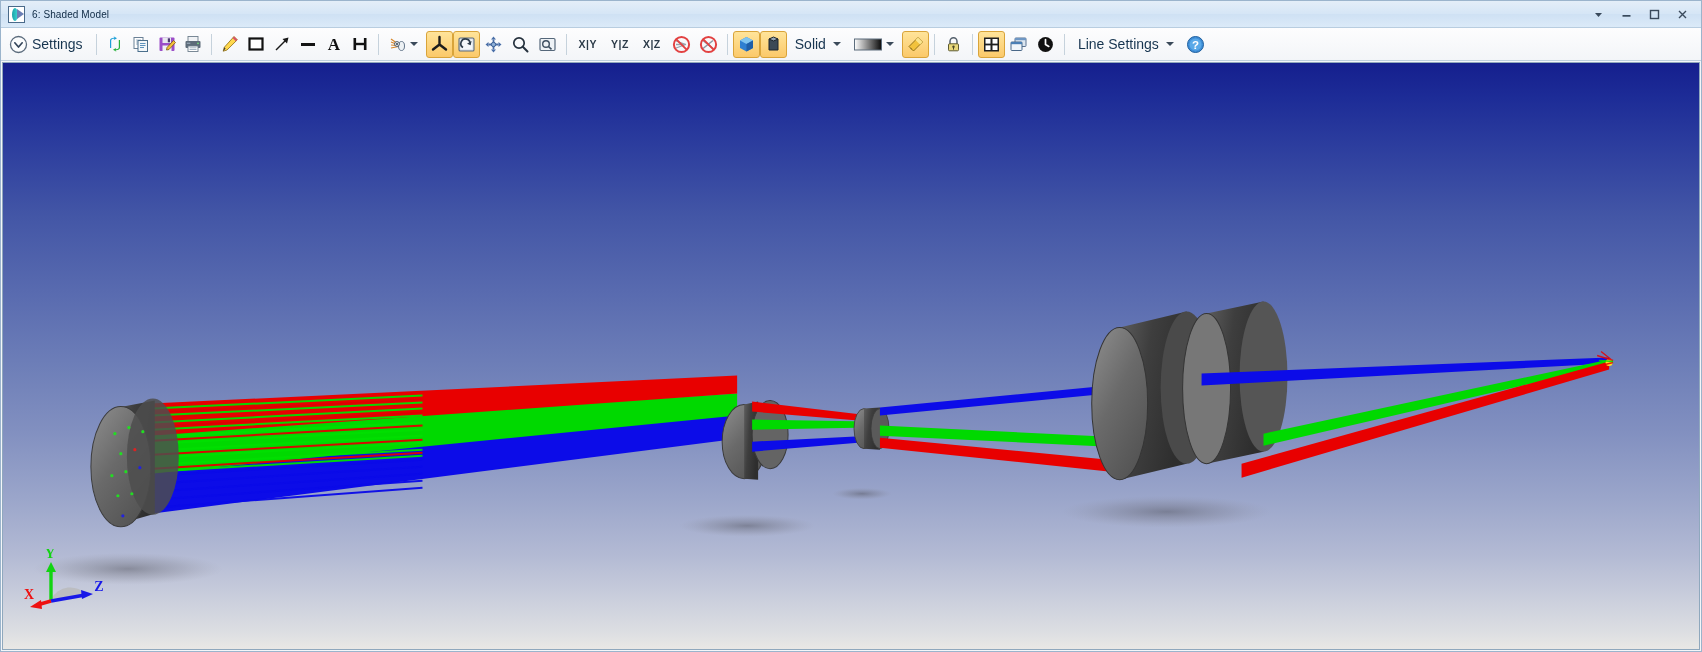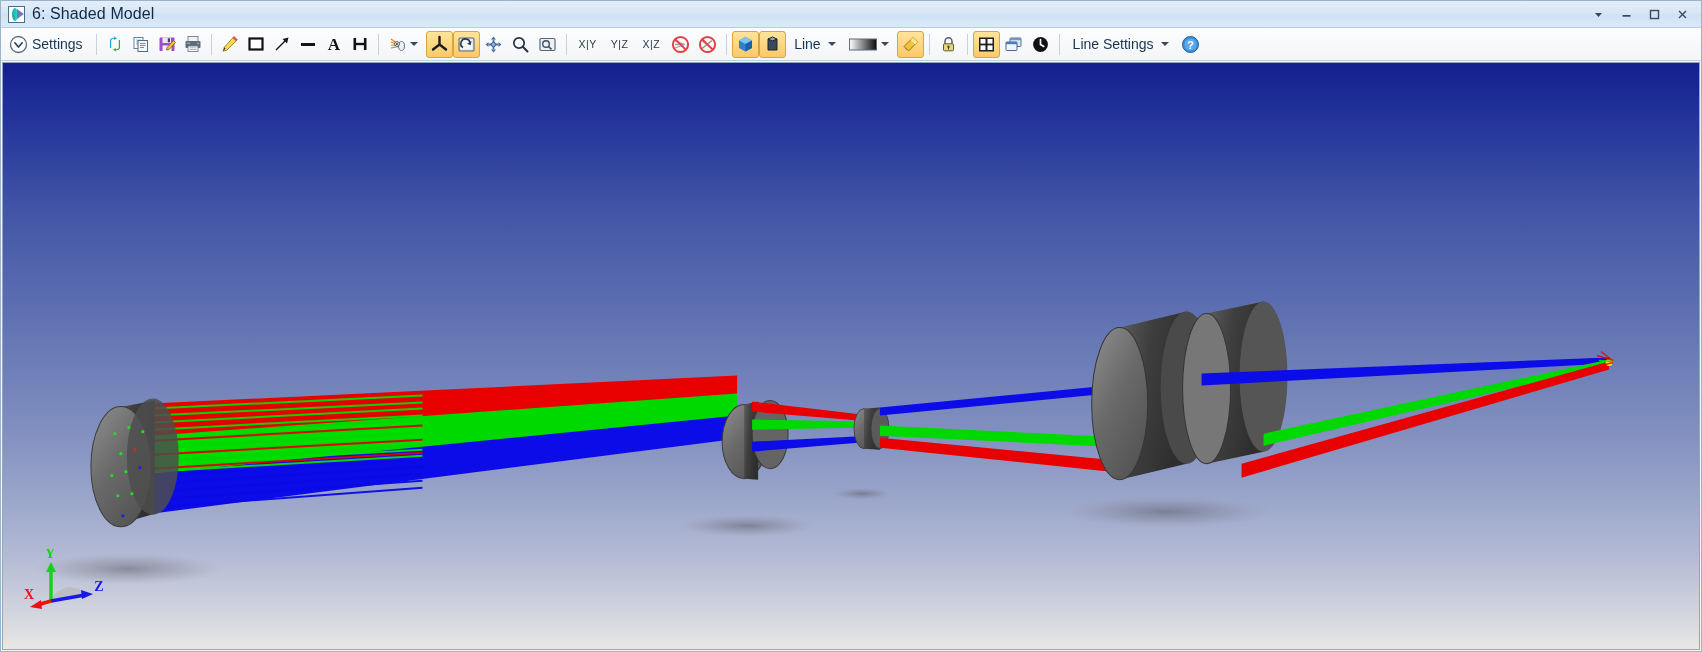--- a/index.html
+++ b/index.html
@@ -40,21 +40,21 @@
     background: linear-gradient(to right, #17a2a8, #3fd6d6);
   }
   .title-icon .tri {
     position: absolute; left: 8px; top: 2px;
     width: 0; height: 0;
     border-top: 5.5px solid transparent;
     border-bottom: 5.5px solid transparent;
     border-left: 7px solid #6a7fb5;
   }
   .title-text {
-    font-size: 16px; color: #0f2a44;
+    font-size: 10px; color: #0f2a44;
     letter-spacing: 0.1px;
   }
   .win-btns {
     position: absolute; right: 6px; top: 0;
     height: 27px; display: flex; align-items: center; gap: 2px;
   }
   .win-btn {
     width: 26px; height: 22px;
     display: flex; align-items: center; justify-content: center;
     color: #36475a; font-size: 13px; line-height: 1;
@@ -96,21 +96,21 @@
   }
   .caret {
     width: 0; height: 0;
     border-left: 4px solid transparent;
     border-right: 4px solid transparent;
     border-top: 4px solid #3b4a5a;
     margin: 0 4px 0 3px;
   }
   .icon { display: block; }
   .mini-label {
-    font-size: 10.5px; color: #2b3a48; font-weight: normal;
+    font-size: 10.5px; color: #2b3a48; font-weight: bold;
     letter-spacing: 0.5px; white-space: nowrap;
     padding: 0 3px;
   }
 
   
   .viewport {
     flex: 1 1 auto;
     position: relative;
     overflow: hidden;
     border: 1px solid #8fa8bd;
@@ -353,21 +353,21 @@
     </div>
 
     <div class="tb-item pressed">
       <svg class="icon" width="19" height="19" viewBox="0 0 19 19">
         <path d="M5 4 L14 4 L14 15 L5 15 Z" fill="#3b4956" stroke="#1c242c" stroke-width="1"></path>
         <path d="M5 4 L9.5 2 L14 4 L9.5 6 Z" fill="#93a3b2" stroke="#1c242c" stroke-width="1"></path>
       </svg>
     </div>
 
     <div class="tb-item">
-      <span class="tb-label">Line</span>
+      <span class="tb-label">Solid</span>
       <span class="caret"></span>
     </div>
 
     <div class="tb-item">
       <svg class="icon" width="30" height="19" viewBox="0 0 30 19">
         <defs>
             <linearGradient id="gswatch" x1="0" y1="0" x2="1" y2="0">
           <stop offset="0" stop-color="#ffffff"></stop>
               <stop offset="1" stop-color="#0a0a0a"></stop>
         </linearGradient>

